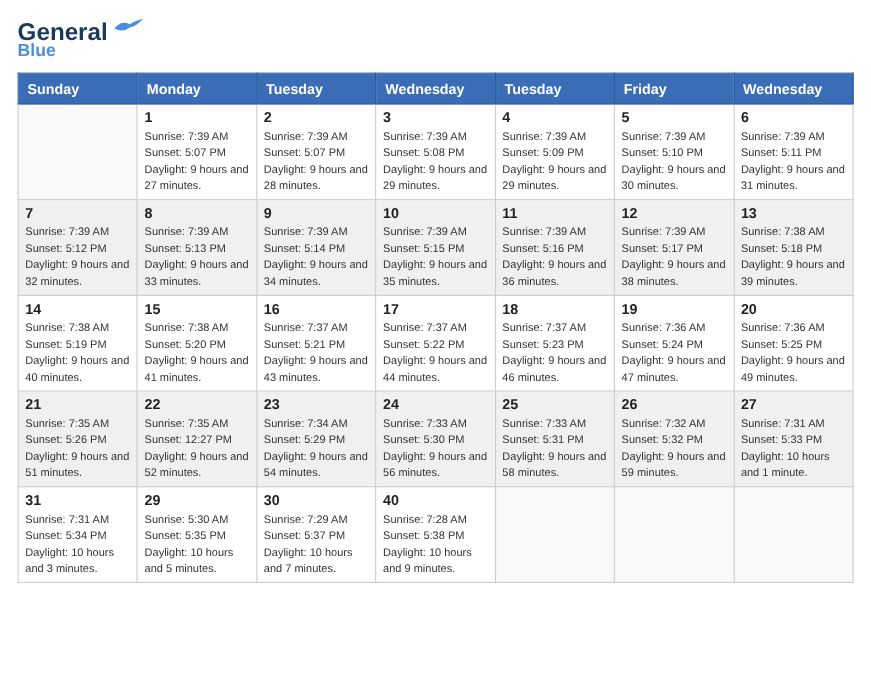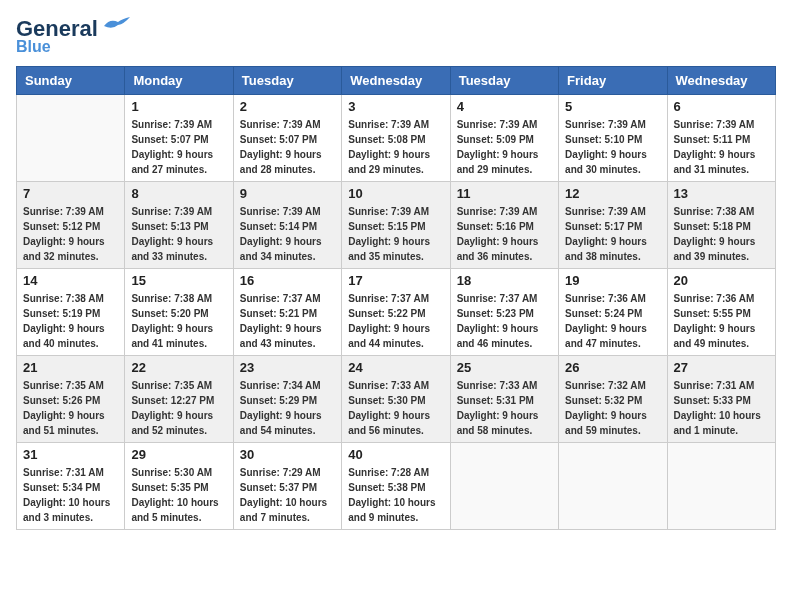--- a/index.html
+++ b/index.html
@@ -61,21 +61,20 @@
     .day-num {
       font-weight: bold;
       font-size: 13px;
       margin-bottom: 3px;
       color: #222;
     }
     .day-detail {
       font-size: 10px;
       color: #333;
       line-height: 1.5;
-      font-weight: bold;
     }
     .empty-cell {
       background: #f9f9f9 !important;
     }
     .calendar tbody tr:nth-child(odd) td {
       background: #fff;
     }
     .calendar tbody tr:nth-child(even) td {
       background: #f0f0f0;
     }
@@ -267,21 +266,21 @@
           <div class="day-detail">
             <div>Sunrise: 7:36 AM</div>
             <div>Sunset: 5:24 PM</div>
             <div>Daylight: 9 hours and 47 minutes.</div>
           </div>
         </td>
         <td>
           <div class="day-num">20</div>
           <div class="day-detail">
             <div>Sunrise: 7:36 AM</div>
-            <div>Sunset: 5:55 PM</div>
+            <div>Sunset: 5:25 PM</div>
             <div>Daylight: 9 hours and 49 minutes.</div>
           </div>
         </td>
       </tr>
       <tr>
         <td>
           <div class="day-num">21</div>
           <div class="day-detail">
             <div>Sunrise: 7:35 AM</div>
             <div>Sunset: 5:26 PM</div>

